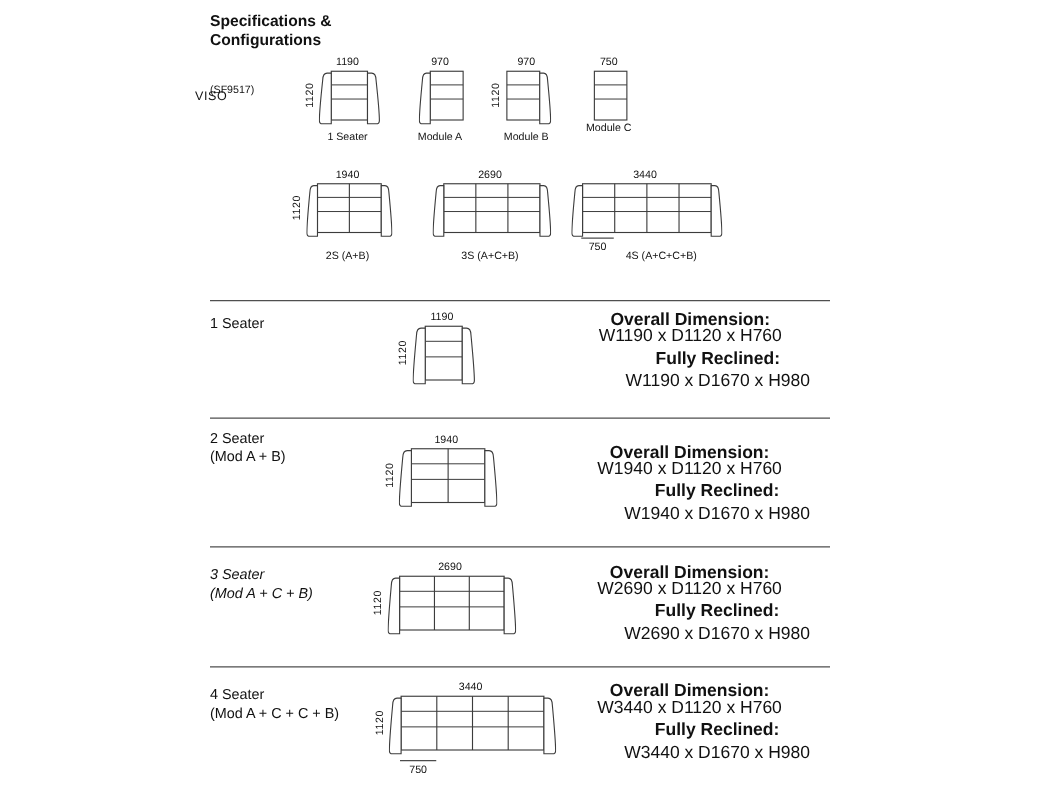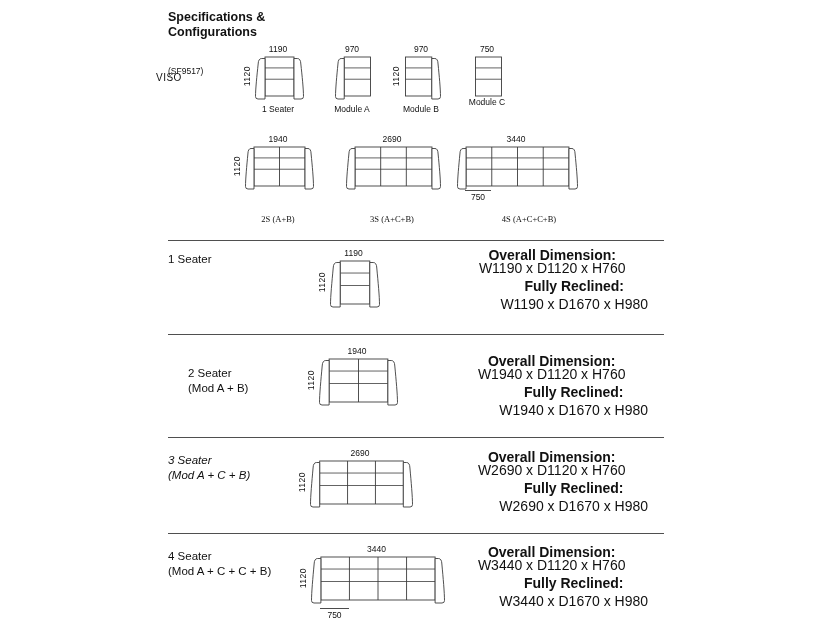--- a/index.html
+++ b/index.html
@@ -12,21 +12,21 @@
   .diagram-group{position:absolute;text-align:center;}
   .dim-top{font-size:8.5px;height:11px;line-height:11px;white-space:nowrap;
            position:relative;left:50%;transform:translateX(-50%);width:max-content;margin-bottom:1px;}
   .vdim{position:absolute;left:-13px;font-size:8.5px;writing-mode:vertical-rl;
         transform:rotate(180deg);letter-spacing:0.5px;}
   .sofa{display:block;}
   .sofa svg{display:block;margin:0 auto;}
   .caption{font-size:8.5px;margin-top:4px;white-space:nowrap;position:relative;left:50%;
            transform:translateX(-50%);width:max-content;}
   .caption.shift-right{transform:translateX(calc(-50% + 13px));text-align:center;}
-  .cap-row2{margin-top:24px;font-family:Liberation Serif, serif;}
+  .cap-row2{margin-top:9px;}
   .dim-bottom{position:absolute;border-top:1px solid #4c4c4c;font-size:8.5px;
               text-align:center;padding-top:2px;line-height:9px;}
   .divider{position:absolute;left:168px;width:496px;height:0;border-top:1px solid #4f4f4f;}
   .sec-title{position:absolute;left:168px;font-size:11.5px;line-height:15px;}
   .spec{position:absolute;right:168px;text-align:center;font-size:14px;line-height:13px;}
   .spec-label{font-weight:bold;}
   .gap{margin-top:5px;margin-left:44px;}
 </style>
 </head>
 <body>
@@ -163,21 +163,21 @@
       </div>
   </div>
   <div class="spec" style="top:249px;">
     <div class="spec-label">Overall Dimension:</div>
     <div class="spec-value">W1190 x D1120 x H760</div>
     <div class="spec-label gap">Fully Reclined:</div>
     <div class="spec-value gap">W1190 x D1670 x H980</div>
   </div>
 
   <div class="divider" style="top:334px;"></div>
-  <div class="sec-title" style="top:366px;margin-left:20px;">
+  <div class="sec-title" style="top:344px;">
     <div>2 Seater</div>
     <div>(Mod A + B)</div>
   </div>
   <div class="diagram-group" style="left:319px;top:346px;width:76px;">
     <div class="dim-top">1940</div>
     <div class="vdim" style="top:24px;">1120</div>
     <div class="sofa">
         <svg width="79" height="48" viewBox="0 0 79 48" xmlns="http://www.w3.org/2000/svg">
           <rect x="10.118556701030927" y="1" width="58.76288659793815" height="43" fill="#fff" stroke="#3c3c3c" stroke-width="0.9"></rect>
           <line x1="10.118556701030927" y1="13.040000000000001" x2="68.88144329896907" y2="13.040000000000001" stroke="#3c3c3c" stroke-width="0.8"></line>

